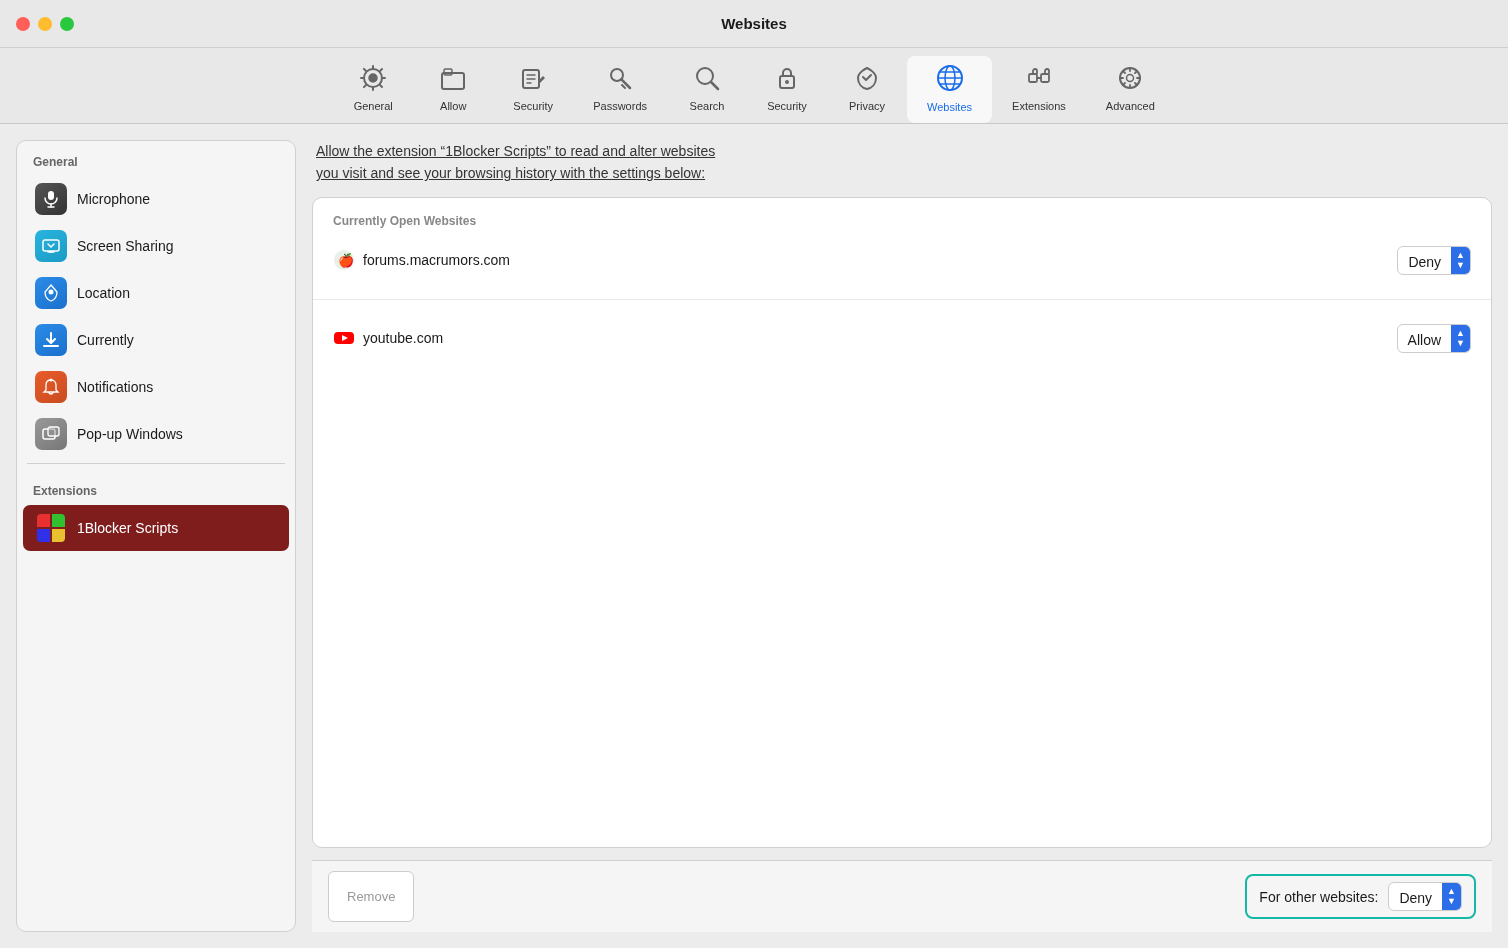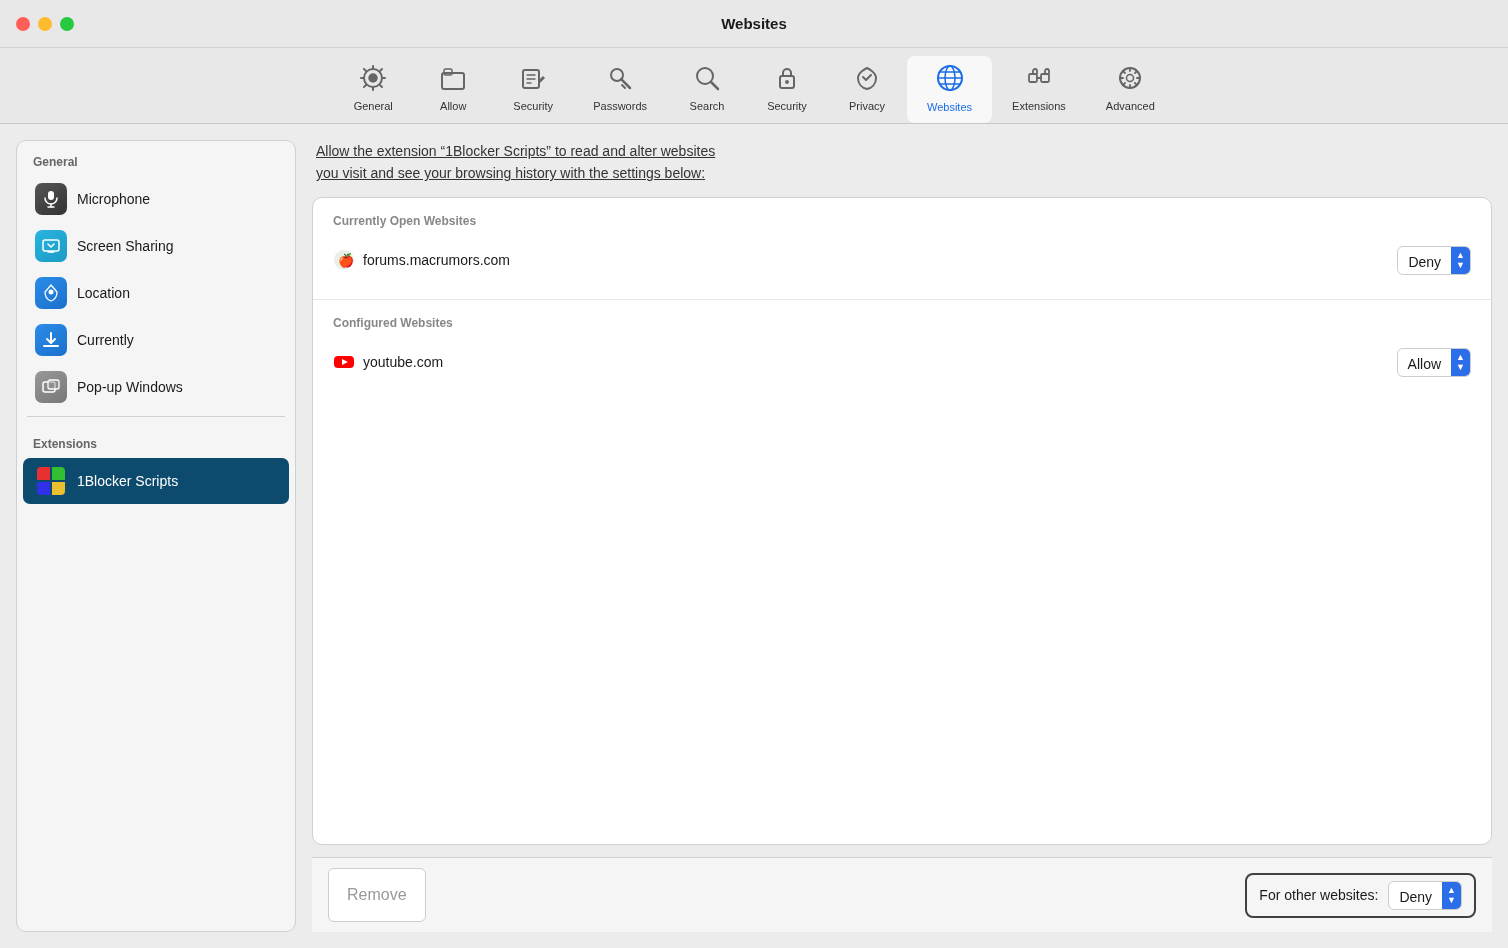--- a/index.html
+++ b/index.html
@@ -118,21 +118,21 @@
     .sidebar-item {
       display: flex;
       align-items: center;
       padding: 7px 12px;
       cursor: pointer;
       border-radius: 7px;
       margin: 1px 6px;
       gap: 10px;
     }
     .sidebar-item.active {
-      background: #0c4a6e;
+      background: #7f1d1d;
     }
     .sidebar-item.active .sidebar-item-label {
       color: #fff;
       font-weight: 500;
     }
     .sidebar-icon {
       width: 32px;
       height: 32px;
       border-radius: 7px;
       display: flex;
@@ -259,29 +259,29 @@
       display: flex;
       align-items: center;
       justify-content: space-between;
       flex-shrink: 0;
     }
     .remove-btn {
       background: white;
       border: 1px solid #ccc;
       border-radius: 6px;
       padding: 17px 18px;
-      font-size: 16px;
+      font-size: 13px;
       color: #999;
       cursor: not-allowed;
     }
     .other-websites-section {
       display: flex;
       align-items: center;
       gap: 10px;
-      border: 2px solid #404040;
+      border: 2px solid #14b8a6;
       border-radius: 8px;
       padding: 6px 12px;
     }
     .other-websites-label {
       font-size: 14px;
       color: #1a1a1a;
     }
 
     
     .sidebar::-webkit-scrollbar { width: 6px; }
@@ -476,20 +476,30 @@
       <div class="sidebar-icon icon-downloads">
         <svg width="18" height="18" viewBox="0 0 18 18" fill="none">
           <path d="M9 2 v9" stroke="white" stroke-width="2" stroke-linecap="round"></path>
           <path d="M5 8 l4 4 4-4" stroke="white" stroke-width="2" fill="none" stroke-linecap="round" stroke-linejoin="round"></path>
           <line x1="2" y1="15" x2="16" y2="15" stroke="white" stroke-width="2" stroke-linecap="round"></line>
         </svg>
       </div>
       <span class="sidebar-item-label">Currently</span>
     </div>
 
+    <div class="sidebar-item">
+      <div class="sidebar-icon icon-notifications">
+        <svg width="18" height="18" viewBox="0 0 18 18" fill="none">
+          <path d="M9 2 C6 2 4 4 4 7 L4 12 L2 14 L16 14 L14 12 L14 7 C14 4 12 2 9 2Z" stroke="white" stroke-width="1.3" fill="none"></path>
+          <path d="M7 14 Q7 16 9 16 Q11 16 11 14" stroke="white" stroke-width="1.3" fill="none"></path>
+          <circle cx="9" cy="2" r="1.5" fill="white"></circle>
+        </svg>
+      </div>
+      <span class="sidebar-item-label">Notifications</span>
+    </div>
 
     <div class="sidebar-item">
       <div class="sidebar-icon icon-popup">
         <svg width="18" height="18" viewBox="0 0 18 18" fill="none">
           <rect x="1" y="4" width="12" height="10" rx="2" stroke="white" stroke-width="1.5" fill="none"></rect>
           <rect x="6" y="2" width="11" height="9" rx="2" stroke="white" stroke-width="1.3" fill="rgba(150,150,150,0.5)"></rect>
         </svg>
       </div>
       <span class="sidebar-item-label">Pop-up Windows</span>
     </div>
@@ -533,21 +543,20 @@
               <span>▲</span>
               <span>▼</span>
             </div>
           </div>
         </div>
       </div>
 
       <div class="section-separator"></div>
 
       <div class="websites-section">
-        <div class="websites-section-label">Configured Websites</div>
         <div class="website-row">
           <div class="website-favicon favicon-youtube">
             <svg width="22" height="22" viewBox="0 0 22 22">
               <rect x="1" y="5" width="20" height="12" rx="4" fill="#ff0000"></rect>
               <polygon points="9,8 15,11 9,14" fill="white"></polygon>
             </svg>
           </div>
           <span class="website-name">youtube.com</span>
           <div class="website-select-wrapper">
             <span class="website-select-label">Allow</span>

